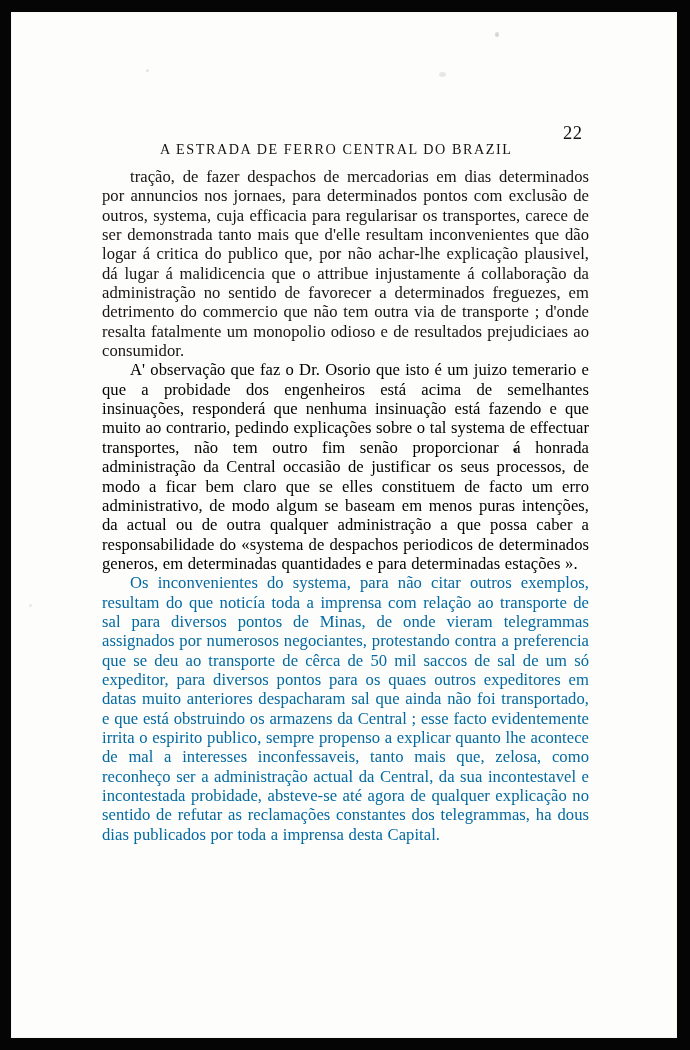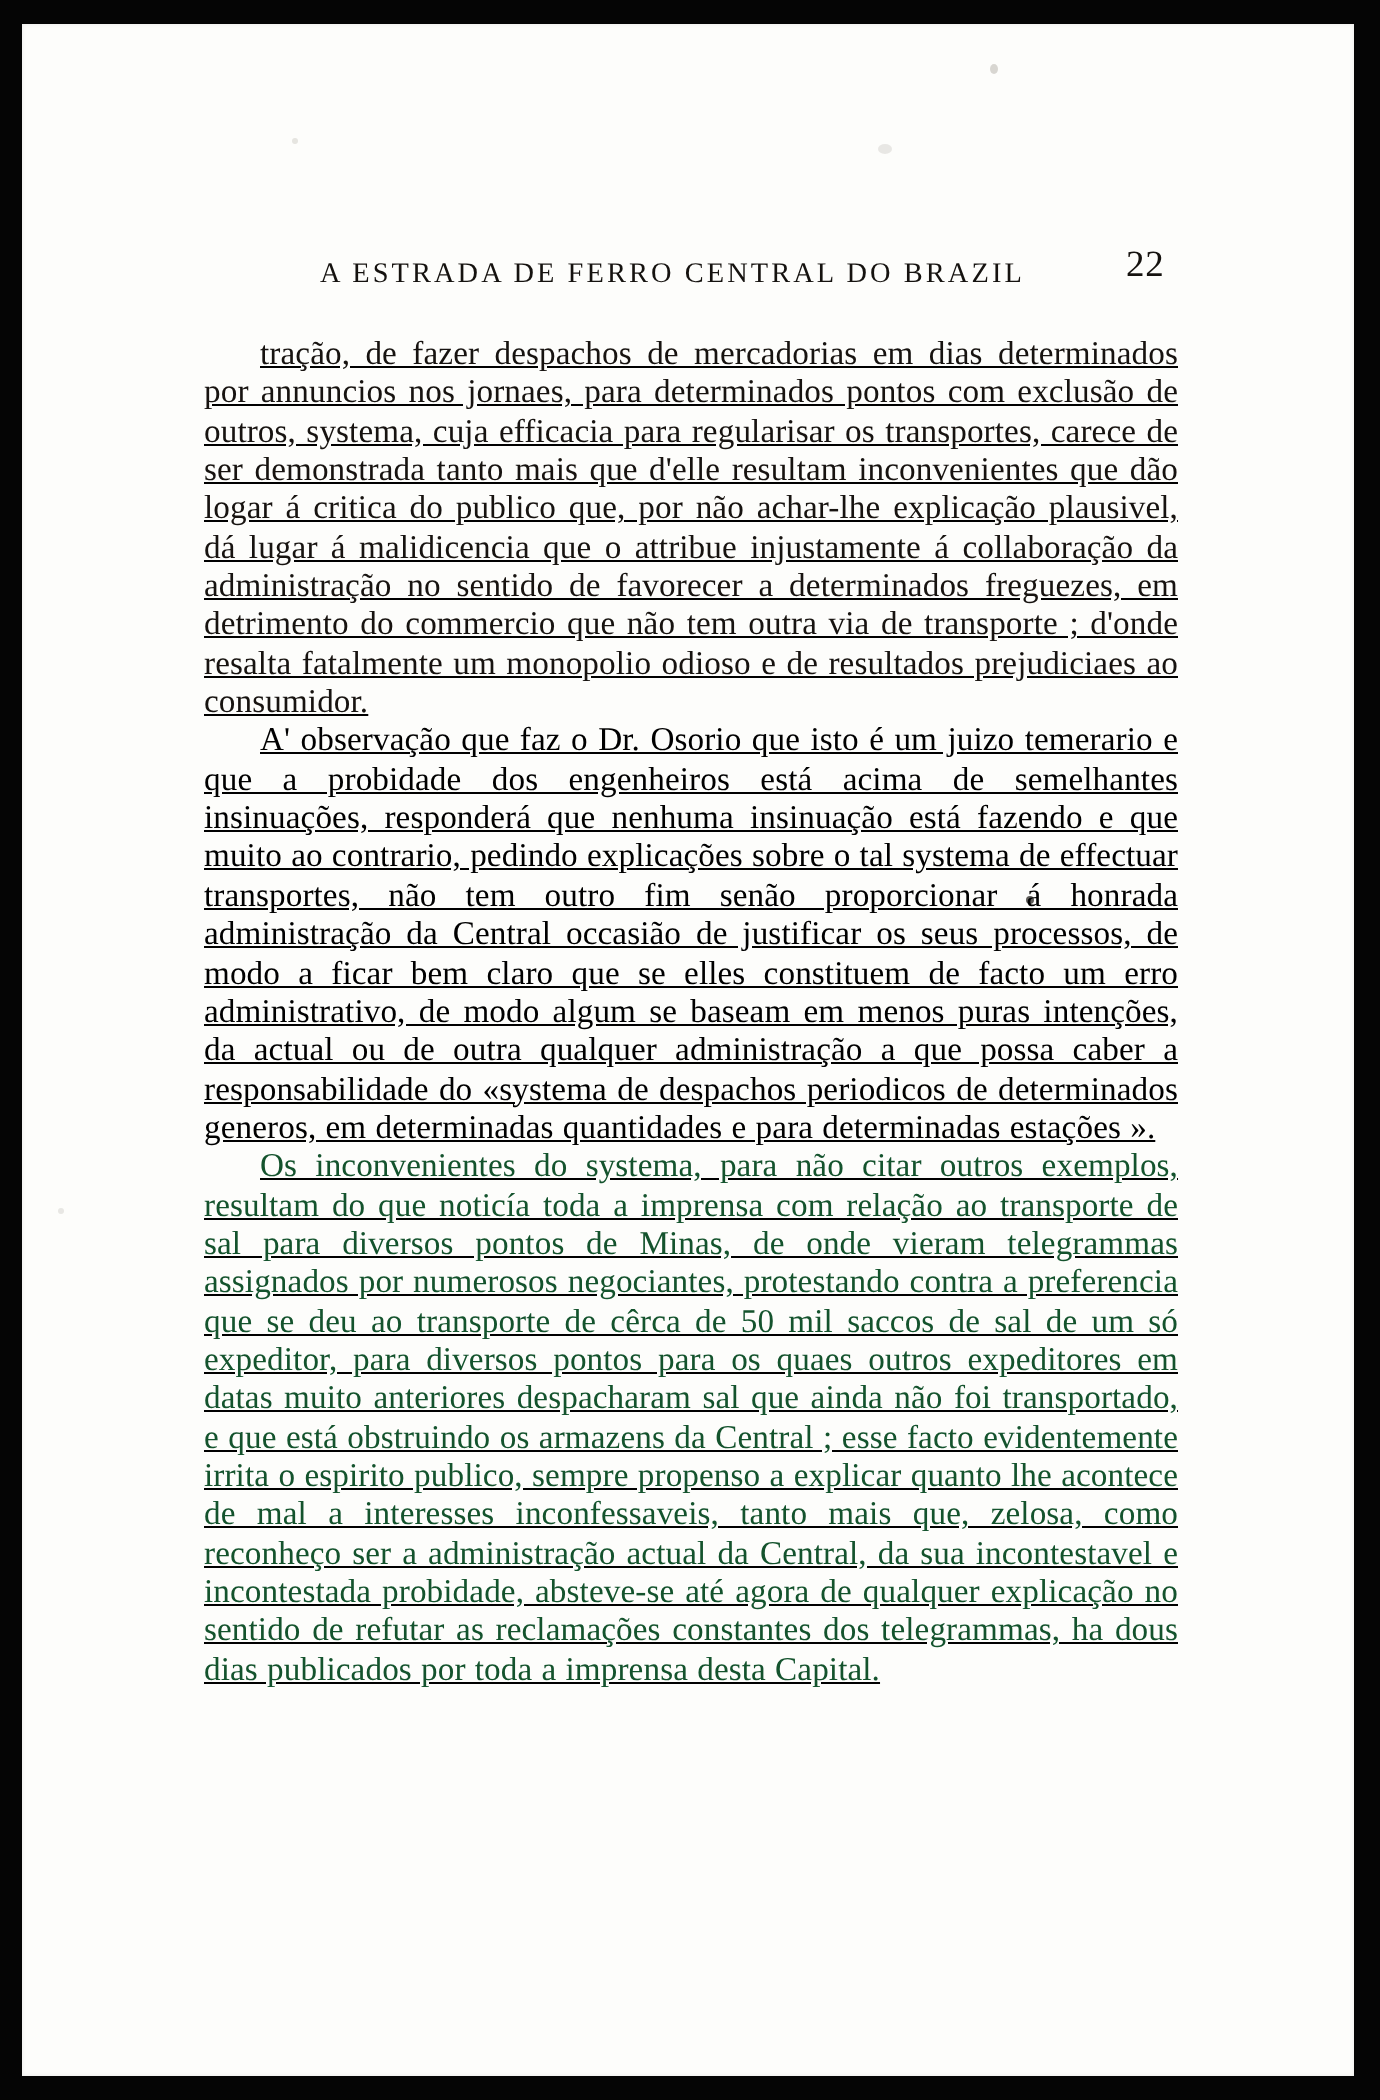--- a/index.html
+++ b/index.html
@@ -45,21 +45,21 @@
     position: absolute;
     left: 0;
     top: 113px;
     width: 666px;
     height: 24px;
   }
 
   #running-head .head-title {
     position: absolute;
     left: 149px;
-    top: 4px;
+    top: 16px;
     font-size: 14.2px;
     letter-spacing: 1.55px;
     color: #15120f;
     font-variant: small-caps;
     text-transform: uppercase;
     white-space: nowrap;
     text-align: right;
   }
 
   #running-head .head-folio {
@@ -69,21 +69,20 @@
     font-size: 18.5px;
     color: #15120f;
     letter-spacing: 0.4px;
   }
 
   #textblock {
     position: absolute;
     left: 91px;
     top: 155px;
     width: 487px;
-    text-decoration: underline;
   }
 
   #textblock p {
     margin: 0;
     text-align: justify;
     text-indent: 28px;
     font-size: 16.6px;
     line-height: 19.35px;
     color: #171310;
     letter-spacing: 0.05px;
@@ -91,21 +90,21 @@
     -webkit-hyphens: none;
     hyphens: none;
   }
 
   #textblock p.last-open {
     text-align-last: left;
   }
 
   
   #textblock p:nth-child(2) { color: #000000; }
-  #textblock p:nth-child(3) { color: #14532d; }
+  #textblock p:nth-child(3) { color: #0369a1; }
 </style>
 </head>
 <body>
 
 <div id="scan-frame">
 
   <div id="page-sheet">
 
     <div class="speckle" style="left:484px; top:20px; width:4px; height:5px;"></div>
     <div class="speckle" style="left:428px; top:60px; width:7px; height:5px; opacity:0.3;"></div>

